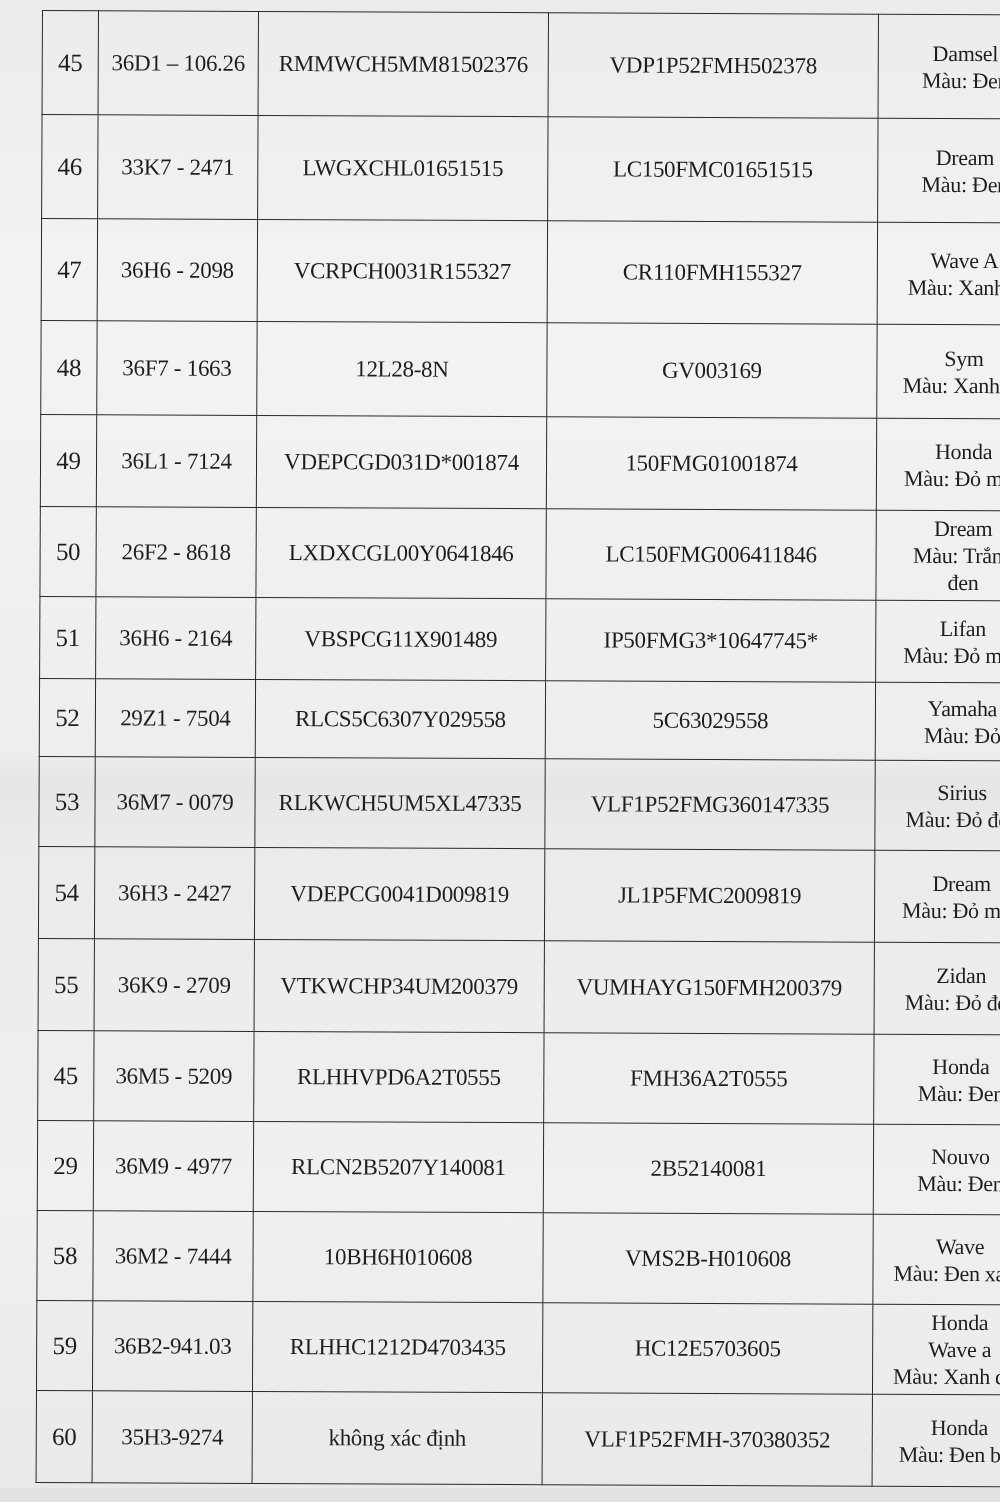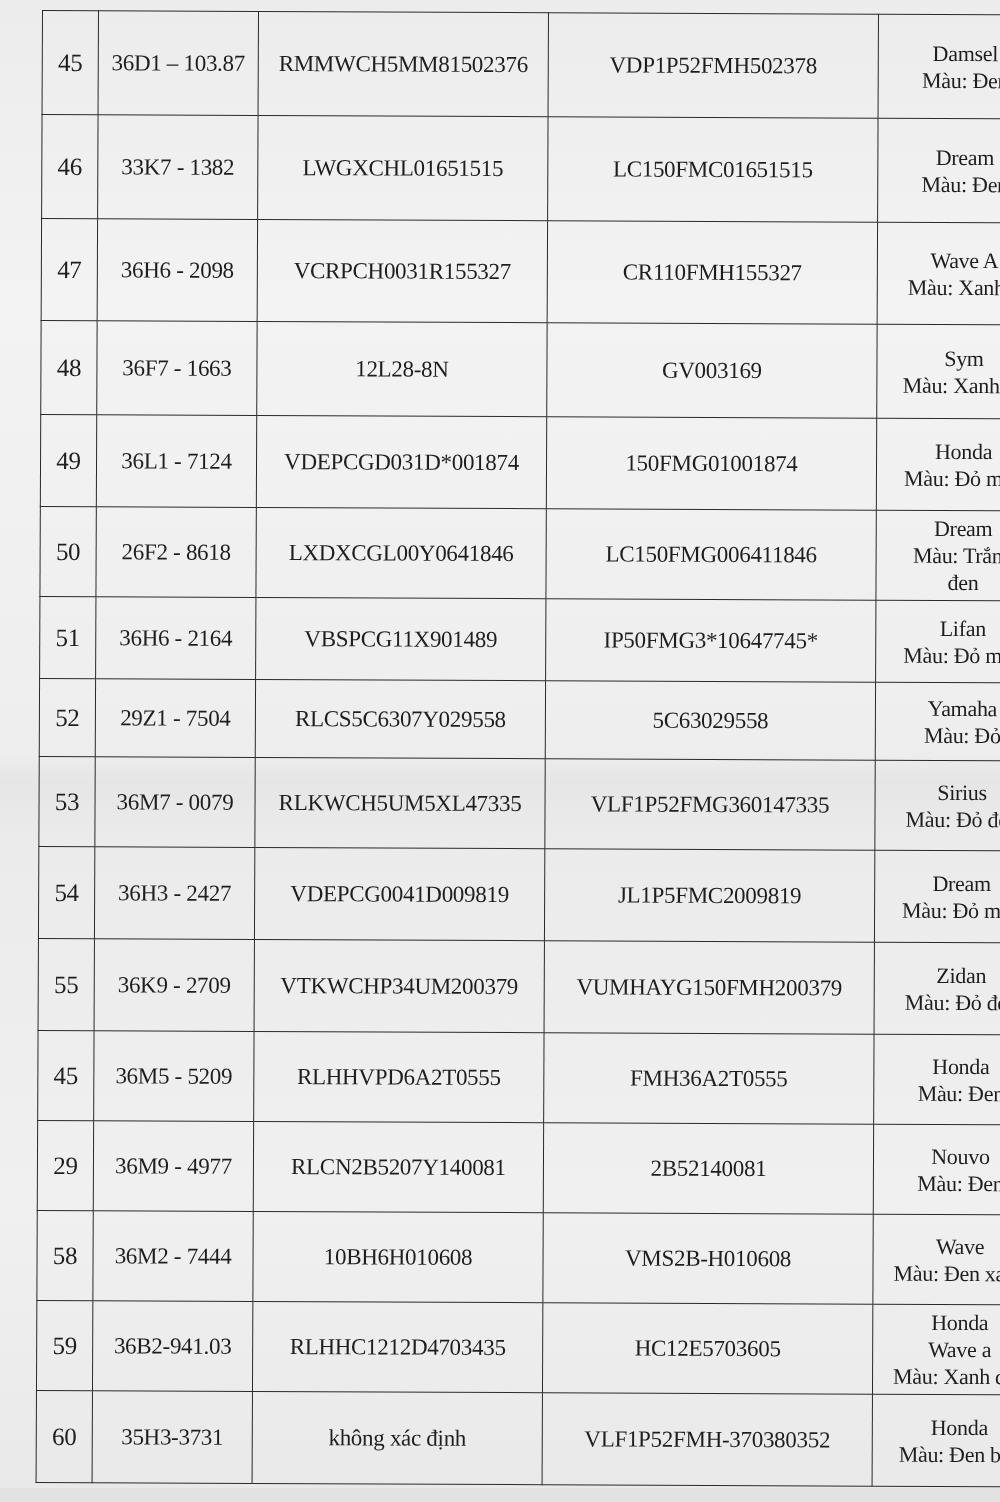--- a/index.html
+++ b/index.html
@@ -67,31 +67,31 @@
     <colgroup>
       <col class="col-stt">
       <col class="col-plate">
       <col class="col-frame">
       <col class="col-engine">
       <col class="col-desc">
     </colgroup>
     <tbody>
       <tr style="height:104px">
         <td class="stt">45</td>
-        <td>36D1 – 103.87</td>
+        <td>36D1 – 106.26</td>
         <td>RMMWCH5MM81502376</td>
         <td>VDP1P52FMH502378</td>
         <td class="model">
           <span class="model-line">Damsel</span>
           <span class="model-line">Màu: Đen</span>
         </td>
       </tr>
       <tr style="height:104px">
         <td class="stt">46</td>
-        <td>33K7 - 1382</td>
+        <td>33K7 - 2471</td>
         <td>LWGXCHL01651515</td>
         <td>LC150FMC01651515</td>
         <td class="model">
           <span class="model-line">Dream</span>
           <span class="model-line">Màu: Đen</span>
         </td>
       </tr>
       <tr style="height:102px">
         <td class="stt">47</td>
         <td>36H6 - 2098</td>
@@ -219,21 +219,21 @@
         <td>RLHHC1212D4703435</td>
         <td>HC12E5703605</td>
         <td class="model">
           <span class="model-line">Honda</span>
           <span class="model-line">Wave a</span>
           <span class="model-line">Màu: Xanh đen</span>
         </td>
       </tr>
       <tr style="height:92px">
         <td class="stt">60</td>
-        <td>35H3-3731</td>
+        <td>35H3-9274</td>
         <td>không xác định</td>
         <td>VLF1P52FMH-370380352</td>
         <td class="model">
           <span class="model-line">Honda</span>
           <span class="model-line">Màu: Đen bạc</span>
         </td>
       </tr>
     </tbody>
   </table>
   <div class="bottom-strip"></div>

